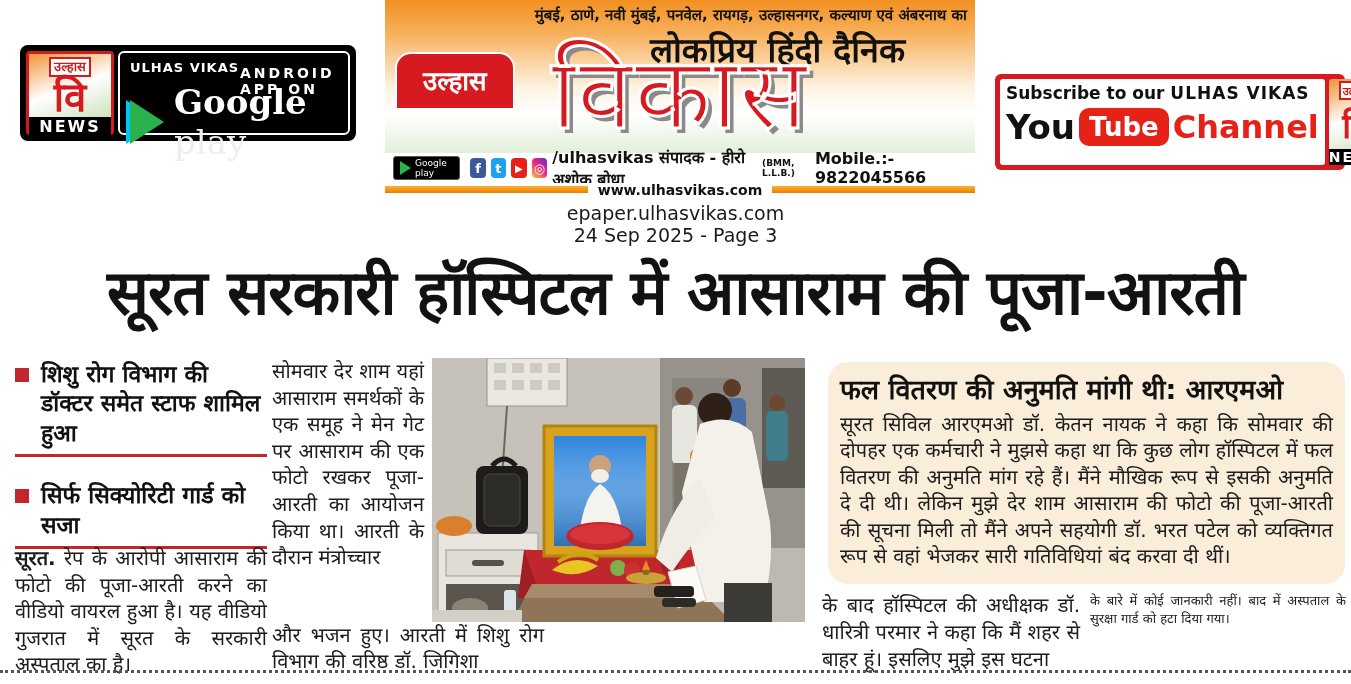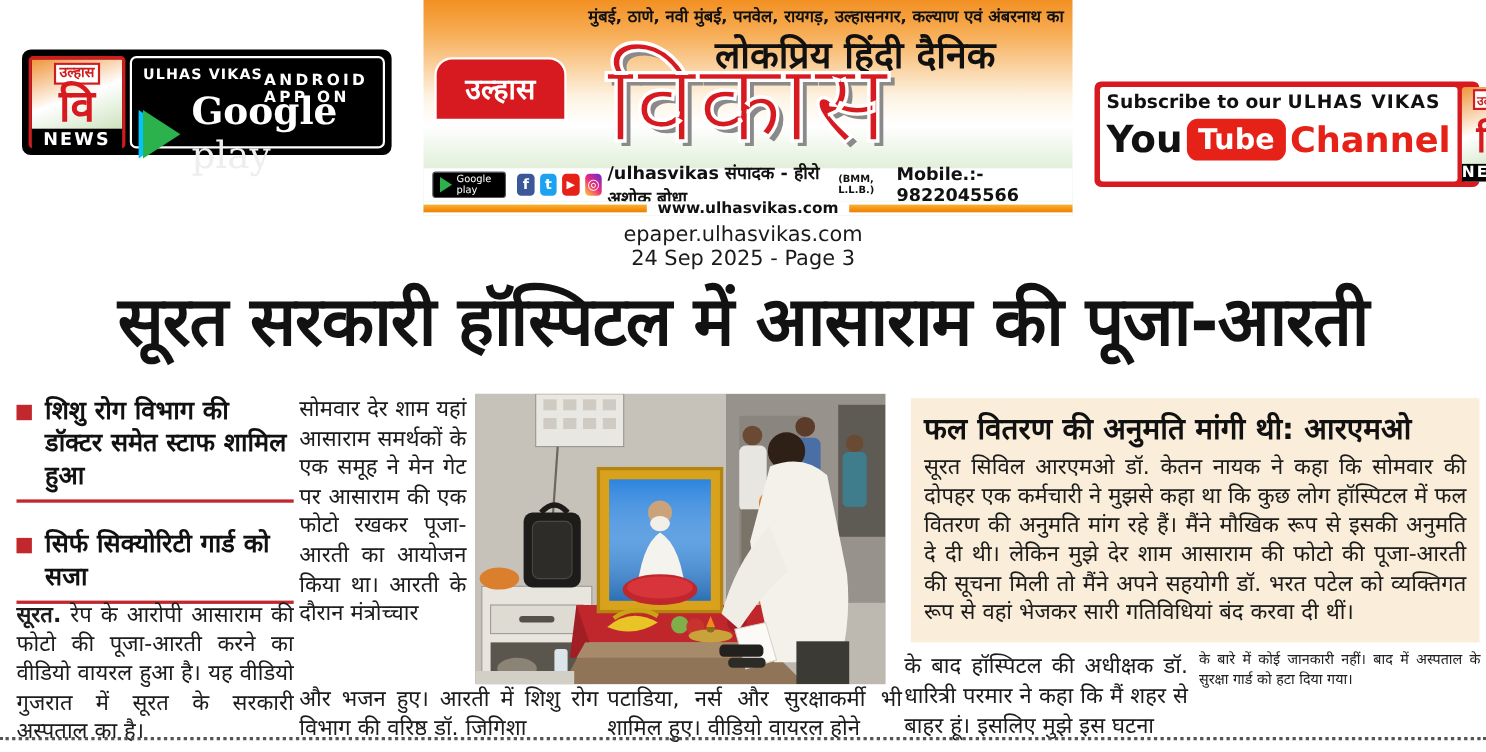--- a/index.html
+++ b/index.html
@@ -80,21 +80,21 @@
     border-bottom:3px solid #c1272d; padding-bottom:6px; margin-bottom:24px; }
   .bullet-sq { position:absolute; left:0; top:8px; width:14px; height:14px; background:#c1272d; }
   .col1-body { position:absolute; left:15px; top:545px; width:252px; font-size:20px; line-height:1.33; text-align:justify; }
   .col1-body .lead { font-weight:bold; }
   .col2-body { position:absolute; left:272px; top:358px; width:152px; font-size:20px; line-height:1.33; text-align:justify; }
   .col2-tail { position:absolute; left:272px; top:622px; width:272px; font-size:20px; line-height:1.3; text-align:justify; }
   .photo-tail { position:absolute; left:552px; top:622px; width:268px; font-size:20px; line-height:1.3; text-align:justify; }
 
   .photo { position:absolute; left:432px; top:358px; width:373px; height:264px; background:#b6b2a9; overflow:hidden; }
 
-  .infobox { position:absolute; left:828px; top:362px; width:517px; height:222px; background:#faeeda; padding:8px 12px; }
+  .infobox { position:absolute; left:828px; top:362px; width:517px; height:222px; background:#faeeda; padding:8px 12px;border-radius:20px; }
   .infobox h2 { font-size:27px; font-weight:800; color:#111; margin-bottom:4px; }
   .infobox p { font-size:20px; line-height:1.32; text-align:justify; color:#1c1c1c; }
 
   .tail-col1 { position:absolute; left:822px; top:592px; width:258px; font-size:20px; line-height:1.35; text-align:justify; }
   .tail-col2 { position:absolute; left:1090px; top:592px; width:256px; font-size:13px; line-height:1.35; text-align:justify; }
 
   .bottom-dots { position:absolute; left:0; top:670px; width:100%; border-top:3px dotted #555; }
 </style>
 </head>
 <body>
@@ -174,21 +174,20 @@
     <div class="bullet-item">
       <span class="bullet-sq"></span>
       <span>सिर्फ सिक्योरिटी गार्ड को सजा</span>
     </div>
   </div>
 
   <p class="col1-body devtext"><span class="lead">सूरत.</span><span> रेप के आरोपी आसाराम की फोटो की पूजा-आरती करने का वीडियो वायरल हुआ है। यह वीडियो गुजरात में सूरत के सरकारी अस्पताल का है।</span></p>
 
   <p class="col2-body devtext">सोमवार देर शाम यहां आसाराम समर्थकों के एक समूह ने मेन गेट पर आसाराम की एक फोटो रखकर पूजा-आरती का आयोजन किया था। आरती के दौरान मंत्रोच्चार</p>
   <p class="col2-tail devtext">और भजन हुए। आरती में शिशु रोग विभाग की वरिष्ठ डॉ. जिगिशा</p>
-  <p class="photo-tail devtext">पटाडिया, नर्स और सुरक्षाकर्मी भी शामिल हुए। वीडियो वायरल होने</p>
 
   <div class="photo">
     <svg width="373" height="264" viewBox="0 0 373 264">
 
       <rect x="0" y="0" width="373" height="264" fill="#bdb9b0"></rect>
       <rect x="0" y="0" width="240" height="264" fill="#c6c2b9"></rect>
 
       <rect x="228" y="0" width="145" height="190" fill="#97938c"></rect>
       <rect x="330" y="10" width="43" height="120" fill="#5e5b55"></rect>
       <rect x="240" y="20" width="60" height="140" fill="#8a867f"></rect>

